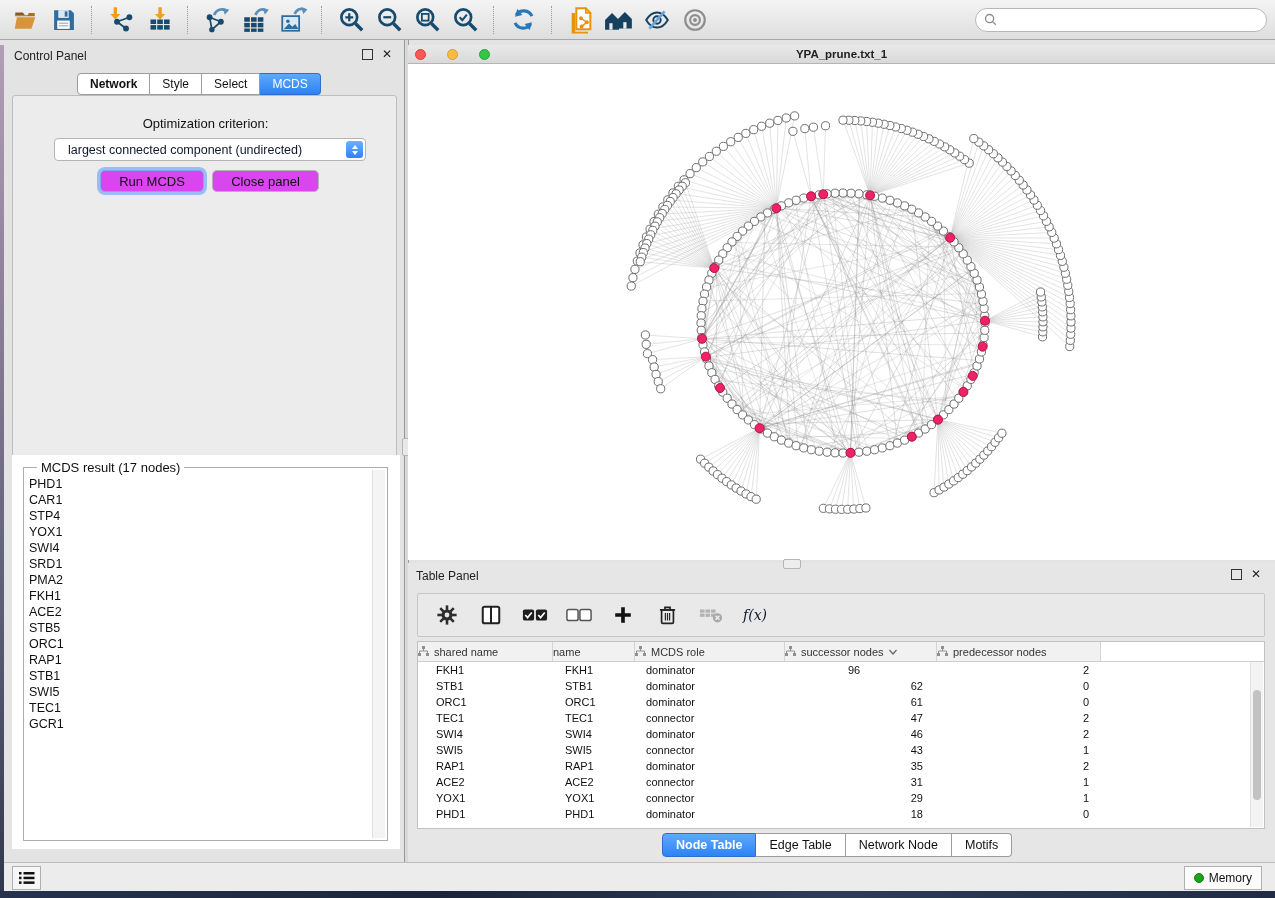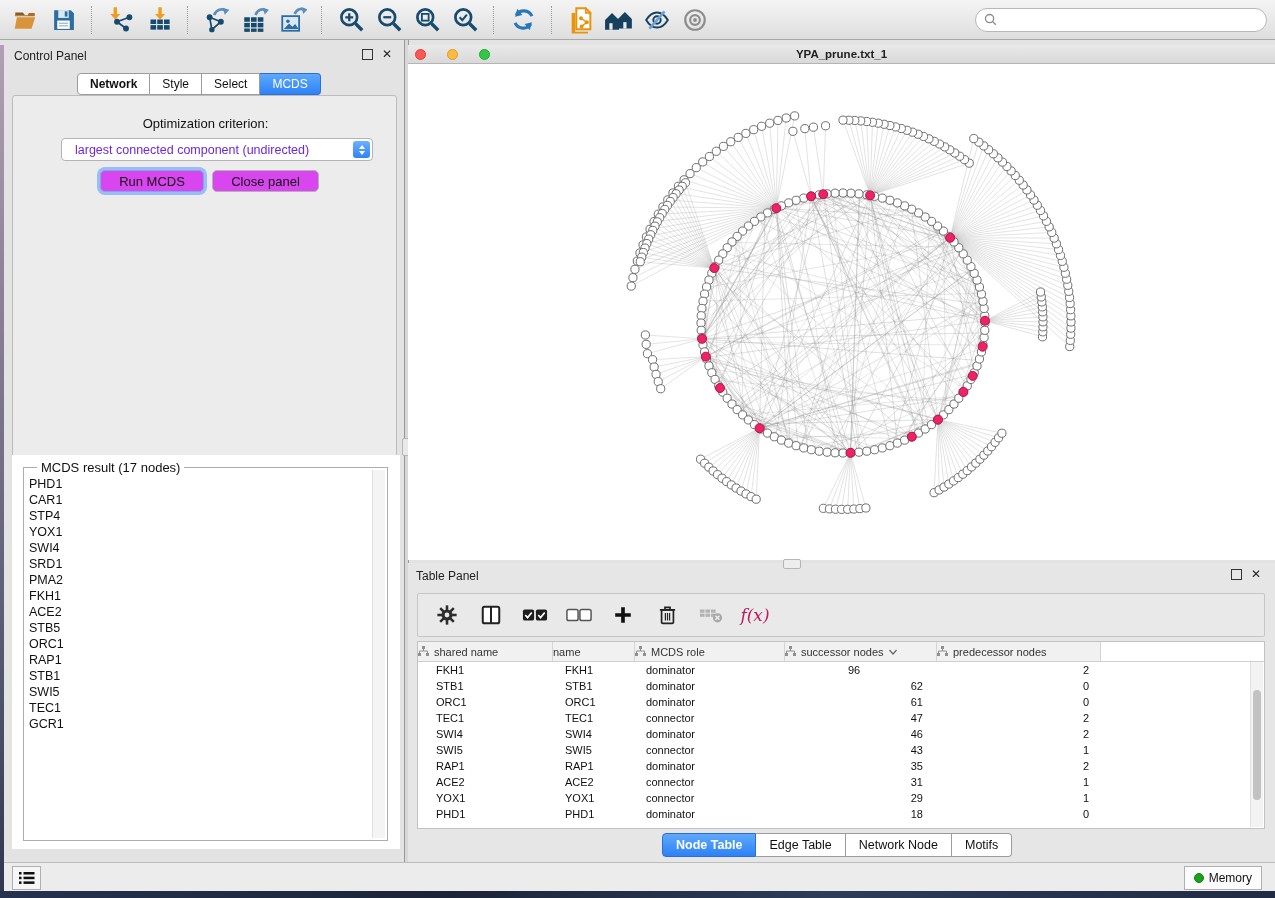--- a/index.html
+++ b/index.html
@@ -31,22 +31,22 @@
   .seg-bar{display:flex;}
   #control-tabs{left:73px;top:33px;}
   .seg-tab{font-size:12px;color:#111;background:#fff;border:1px solid #9c9c9c;border-left:none;
     padding:3px 12px;line-height:14px;}
   .seg-tab:first-child{border-left:1px solid #9c9c9c;border-radius:4px 0 0 4px;font-weight:bold;}
   .seg-tab:last-child{border-radius:0 4px 4px 0;}
   .seg-tab.sel{background:linear-gradient(#5fa9fc,#2d82f6);color:#fff;border-color:#2d6fd0;}
   #mcds-box{left:8px;top:55px;width:385px;height:403px;background:#ececec;
     border:1px solid #bdbdbd;border-radius:3px;box-sizing:border-box;}
   #opt-label{left:0;top:20px;width:385px;text-align:center;font-size:13px;color:#111;}
-  #criterion-select{left:48px;top:42px;width:312px;height:23px;background:#fff;border:1px solid #b4b4b4;
-    border-radius:4px;display:flex;align-items:center;box-sizing:border-box;font-size:12.5px;color:#6d28d9;
+  #criterion-select{left:41px;top:42px;width:312px;height:23px;background:#fff;border:1px solid #b4b4b4;
+    border-radius:4px;display:flex;align-items:center;box-sizing:border-box;font-size:12.5px;color:#0f172a;
     padding-left:13px;}
   #criterion-stepper{position:absolute;right:2px;top:2px;bottom:2px;width:17px;border-radius:3px;
     background:linear-gradient(#6db1fe,#2f83f7);display:flex;flex-direction:column;align-items:center;justify-content:center;gap:2px;}
   .step-tri{width:0;height:0;border-left:3.5px solid transparent;border-right:3.5px solid transparent;}
   .tri-up{border-bottom:4px solid #fff;}
   .tri-dn{border-top:4px solid #fff;}
   .mac-btn{position:absolute;height:22px;background:#d946ef;border:1px solid #b3b3b3;border-radius:5px;
     font-size:13px;color:#111;display:flex;align-items:center;justify-content:center;box-sizing:border-box;}
   #run-btn{left:87px;top:74px;width:104px;box-shadow:0 0 0 3px rgba(86,151,252,.55);border-color:#7aa8e8;}
   #close-btn{left:199px;top:74px;width:107px;}
@@ -66,21 +66,21 @@
   .traffic{width:11px;height:11px;border-radius:50%;margin-left:7px;}
   #net-title{position:absolute;left:0;width:867px;text-align:center;font-size:11.5px;color:#222;font-weight:bold;}
   #net-canvas{left:0;top:19px;width:867px;height:496px;background:#fff;}
   
   #table-panel{left:408px;top:563px;width:867px;height:299px;background:#e6e6e6;}
   #tp-header{left:8px;top:6px;}
   #tp-handle{position:absolute;left:375px;top:-4px;width:16px;height:8px;background:#ededed;border:1px solid #b5b5b5;border-radius:2px;}
   #tp-toolbar{left:9px;top:30px;width:848px;height:44px;background:#e9e9e9;border:1px solid #c6c6c6;
     border-radius:2px;display:flex;align-items:center;gap:14px;padding-left:14px;box-sizing:border-box;}
   .tp-ico{width:30px;height:30px;display:flex;align-items:center;justify-content:center;}
-  .fx{font-family:"DejaVu Serif",serif;font-style:italic;font-size:17px;color:#be185d;}
+  .fx{font-family:"DejaVu Serif",serif;font-style:italic;font-size:14px;color:#0f172a;}
   #node-table{left:9px;top:78px;width:848px;height:188px;background:#fff;border:1px solid #c2c2c2;box-sizing:border-box;overflow:hidden;}
   #table-head{display:flex;height:19px;background:#f1f1f1;border-bottom:1px solid #cfcfcf;}
   .th{display:flex;align-items:center;justify-content:flex-start;gap:5px;font-size:11px;color:#333;
       border-right:1px solid #d4d4d4;box-sizing:border-box;height:19px;}
   .tbody-row{display:flex;height:16px;align-items:center;font-size:11px;color:#111;}
   .td{box-sizing:border-box;white-space:nowrap;overflow:hidden;}
   #table-scroll{position:absolute;top:20px;right:1px;bottom:1px;width:12px;background:#f3f3f3;border-left:1px solid #e2e2e2;}
   #table-thumb{position:absolute;top:28px;left:1.5px;width:8px;height:110px;background:#c2c2c2;border-radius:4px;}
   #bottom-tabs{left:254px;top:270px;}
   .seg-tab.bt{padding:4px 13px;font-size:12.5px;text-align:right;}

